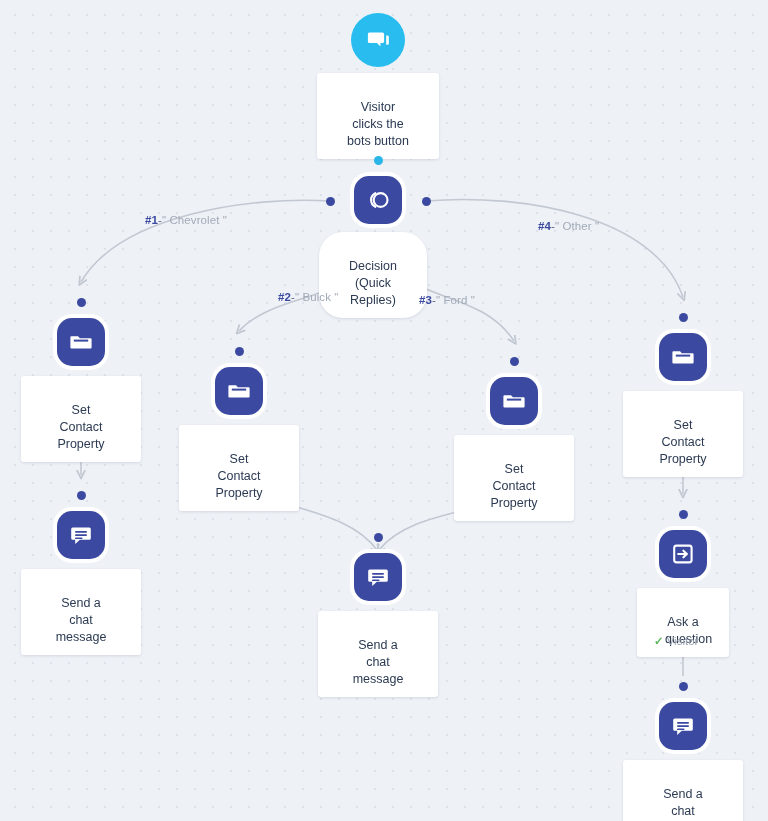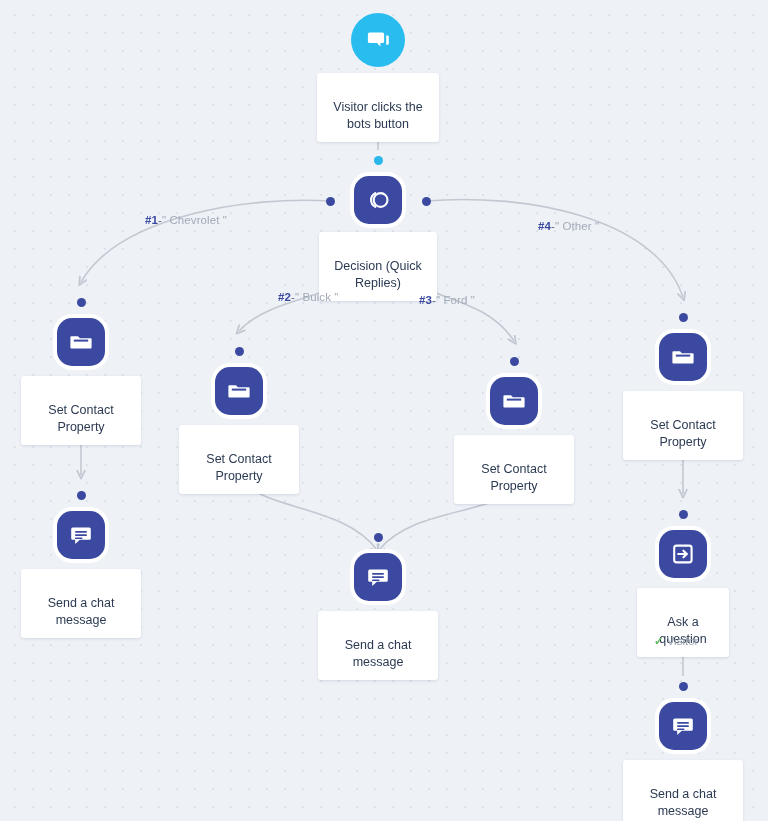--- a/index.html
+++ b/index.html
@@ -76,21 +76,21 @@
   }
   .node-card {
     position: absolute;
     background: #ffffff;
     border-radius: 3px;
     box-shadow: 0 1px 3px rgba(40, 50, 90, 0.13);
     color: #2b3a52;
     font-size: 12.5px;
     line-height: 17px;
     text-align: center;
-    padding: 9px 14px;
+    padding: 9px 28px;
     box-sizing: border-box;
     white-space: pre-line;
   }
   .edge-label {
     position: absolute;
     font-size: 11.5px;
     line-height: 14px;
     white-space: nowrap;
     color: #9aa3b2;
     letter-spacing: 0.1px;
@@ -167,21 +167,21 @@
   <div class="node" style="left:378px; top:160px;">
     <div class="node-dot cyan"></div>
     <div class="node-dot" style="left:-52.5px; top:36.5px;"></div>
     <div class="node-dot" style="left:43.5px; top:36.5px;"></div>
     <div class="node-tile">
       <svg width="30" height="30" viewBox="0 0 30 30" aria-hidden="true">
         <circle cx="17.6" cy="15" r="6.9" fill="none" stroke="#ffffff" stroke-width="2.1"></circle>
         <path d="M12.3 8.2a7.6 7.6 0 0 0 0 13.6" fill="none" stroke="#ffffff" stroke-width="2.1" stroke-linecap="round"></path>
       </svg>
     </div>
-    <div class="node-card" style="left:-59px; top:72px; width:118px;">
+    <div class="node-card" style="left:-59px; top:72px; width:108px;border-radius:24px;">
       <span>Decision (Quick
 Replies)</span>
     </div>
   </div>
 
   <div class="node" style="left:81px; top:302px;">
     <div class="node-dot"></div>
     <div class="node-tile">
       <svg width="28" height="28" viewBox="0 0 28 28" aria-hidden="true">
         <path d="M4.4 8.2h6.6l1.9 2.1h10.7a1 1 0 0 1 1 1v8.3a1 1 0 0 1-1 1H4.4a1 1 0 0 1-1-1V9.2a1 1 0 0 1 1-1z" fill="#ffffff"></path>

